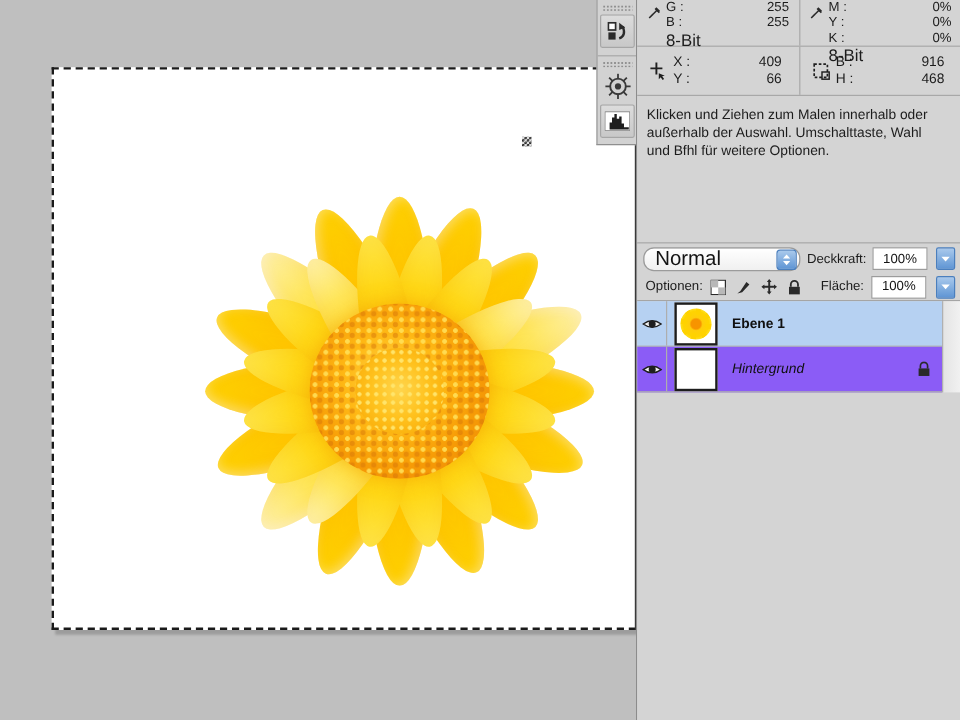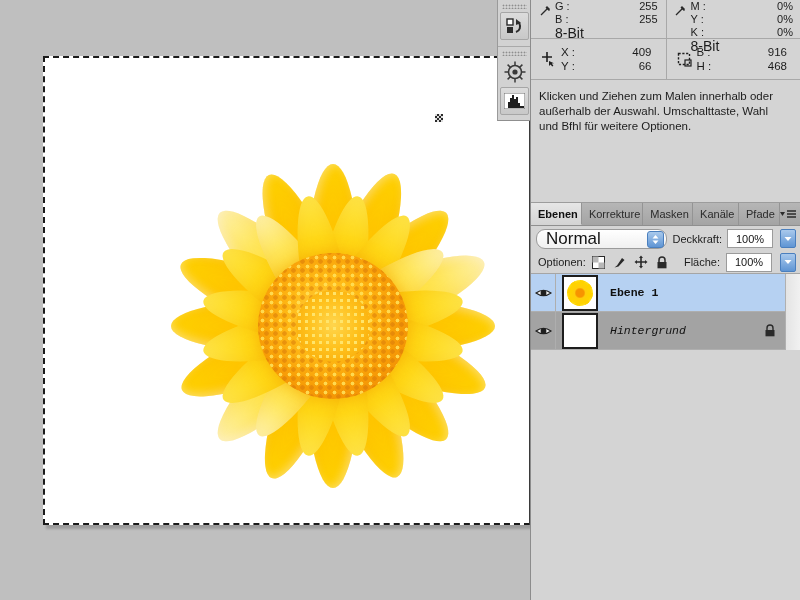--- a/index.html
+++ b/index.html
@@ -391,21 +391,21 @@
 
   .layer-list {
     position: relative;
     background: #d4d4d4;
   }
   .layer-row {
     display: flex;
     align-items: center;
     height: 37px;
     border-bottom: 1px solid #aeaeae;
-    background: #a3a3a3;
+    background: #8b5cf6;
   }
   .layer-row.selected { background: #b6d1f2; }
   .eye-cell {
     width: 25px;
     display: flex;
     align-items: center;
     justify-content: center;
     border-right: 1px solid #aeaeae;
     height: 100%;
     box-sizing: border-box;
@@ -451,21 +451,20 @@
                      #ffd200 75% 81%, rgba(255,255,255,0) 81% 87%,
                      #ffd200 87% 93%, rgba(255,255,255,0) 93% 100%);
     mask-image: radial-gradient(circle, rgba(0,0,0,0) 40%, #000 44%, #000 100%);
     -webkit-mask-image: radial-gradient(circle, rgba(0,0,0,0) 40%, #000 44%, #000 100%);
   }
   .layer-name {
     flex: 1;
     font-size: 11.5px;
     color: #101010;
     padding-left: 6px;
-    font-family: Liberation Mono, monospace;
   }
   .layer-name.bold { font-weight: bold; }
   .layer-name.italic { font-style: italic; }
   .layer-lock-cell {
     width: 30px;
     display: flex;
     align-items: center;
     justify-content: center;
   }
 
@@ -659,35 +658,20 @@
           </div>
         </div>
       </div>
 
 
       <div class="info-hint">Klicken und Ziehen zum Malen innerhalb oder außerhalb der Auswahl. Umschalttaste, Wahl und Bfhl für weitere Optionen.</div>
     </div>
 
     <div class="layers-panel">
 
-      <div class="panel-tabs">
-        <div class="tab active">Ebenen</div>
-        <div class="tab">Korrekture</div>
-        <div class="tab">Masken</div>
-        <div class="tab">Kanäle</div>
-        <div class="tab">Pfade</div>
-        <div class="tab-filler">
-          <div class="panel-menu-icon">
-            <svg width="16" height="11" viewBox="0 0 16 11">
-              <path d="M0 3 L5 3 L2.5 7 Z" fill="#2c2c2c"></path>
-              <path d="M7 2 H16 M7 5 H16 M7 8 H16" stroke="#2c2c2c" stroke-width="1.5"></path>
-            </svg>
-          </div>
-        </div>
-      </div>
 
       <div class="blend-row">
         <div class="combo">
           <span>Normal</span>
           <span class="combo-stepper">
             <svg width="9" height="11" viewBox="0 0 9 11">
               <path d="M4.5 1 L7.5 4.5 L1.5 4.5 Z" fill="#ffffff"></path>
               <path d="M4.5 10 L7.5 6.5 L1.5 6.5 Z" fill="#ffffff"></path>
             </svg>
           </span>

